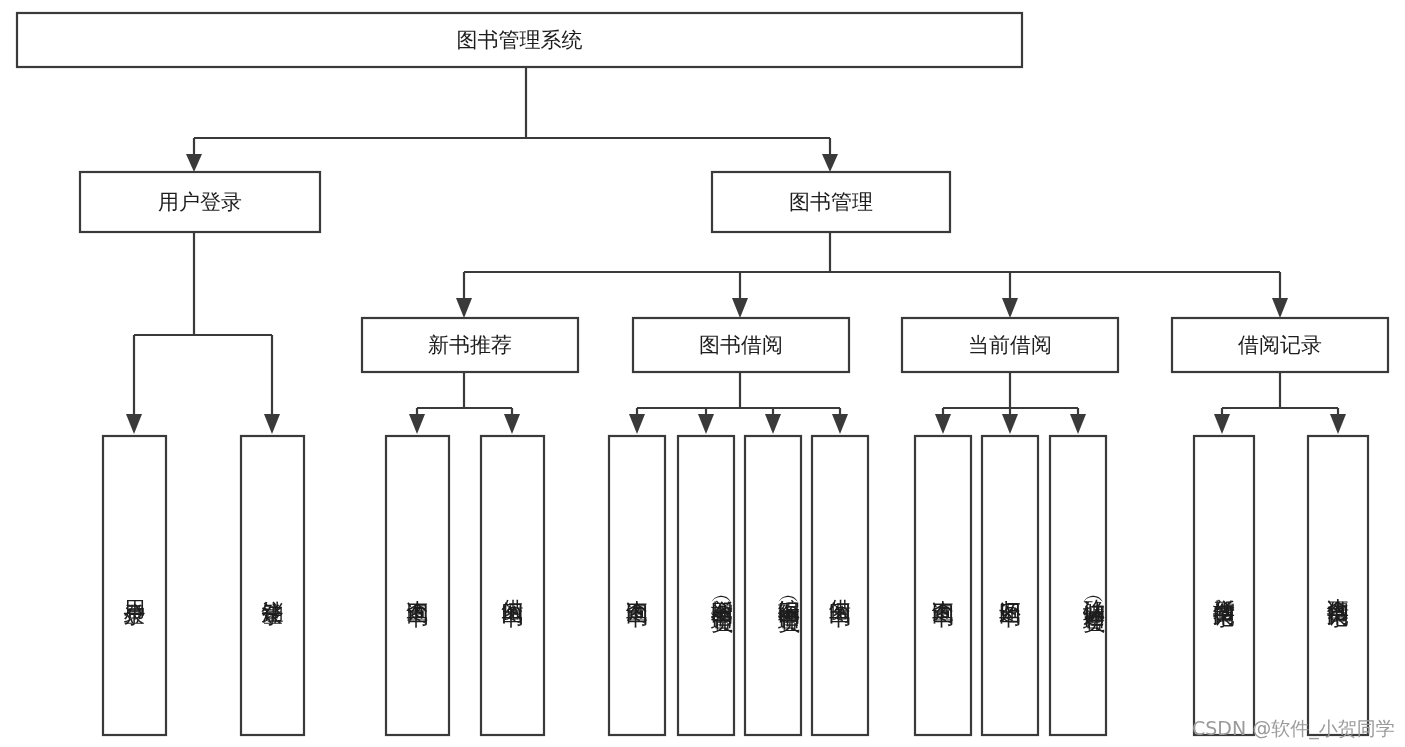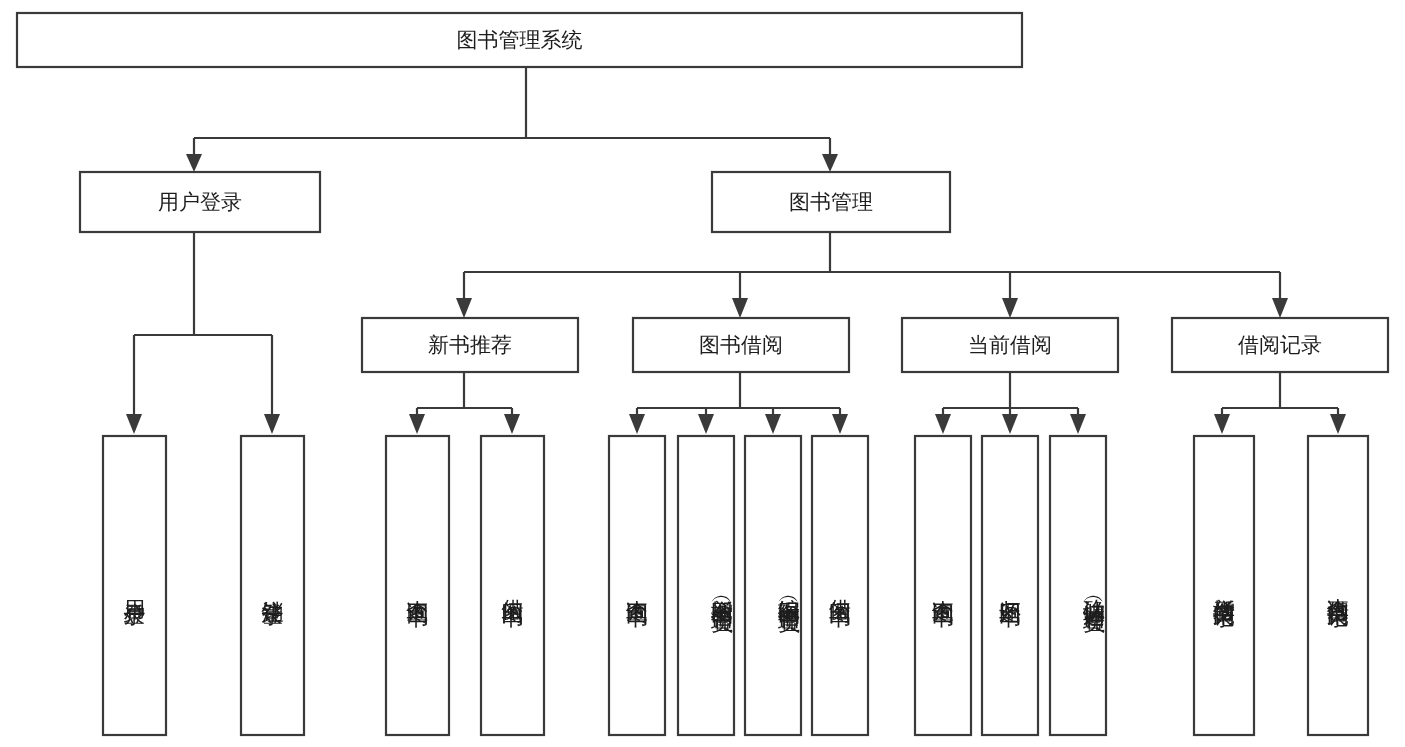--- a/index.html
+++ b/index.html
@@ -215,14 +215,15 @@
   <div class="leaf-label" style="left:745px; top:436px; width:56px; height:299px; align-items:flex-start; padding-top:8px; box-sizing:border-box;">编辑图书（管理员）</div>
   <div class="leaf-label" style="left:812px; top:436px; width:56px; height:299px;">借阅图书</div>
 
   <div class="leaf-label" style="left:915px; top:436px; width:56px; height:299px;">查询图书</div>
   <div class="leaf-label" style="left:982px; top:436px; width:56px; height:299px;">归还图书</div>
   <div class="leaf-label" style="left:1050px; top:436px; width:56px; height:299px; align-items:flex-start; padding-top:8px; box-sizing:border-box;">确认归还（管理员）</div>
 
   <div class="leaf-label" style="left:1194px; top:436px; width:60px; height:299px;">新增借阅记录</div>
   <div class="leaf-label" style="left:1308px; top:436px; width:60px; height:299px;">查询借阅记录</div>
 
+  <div class="watermark" style="left:1192px; top:716px;">CSDN @软件_小贺同学</div>
 
 </div>
 
 </body></html>

